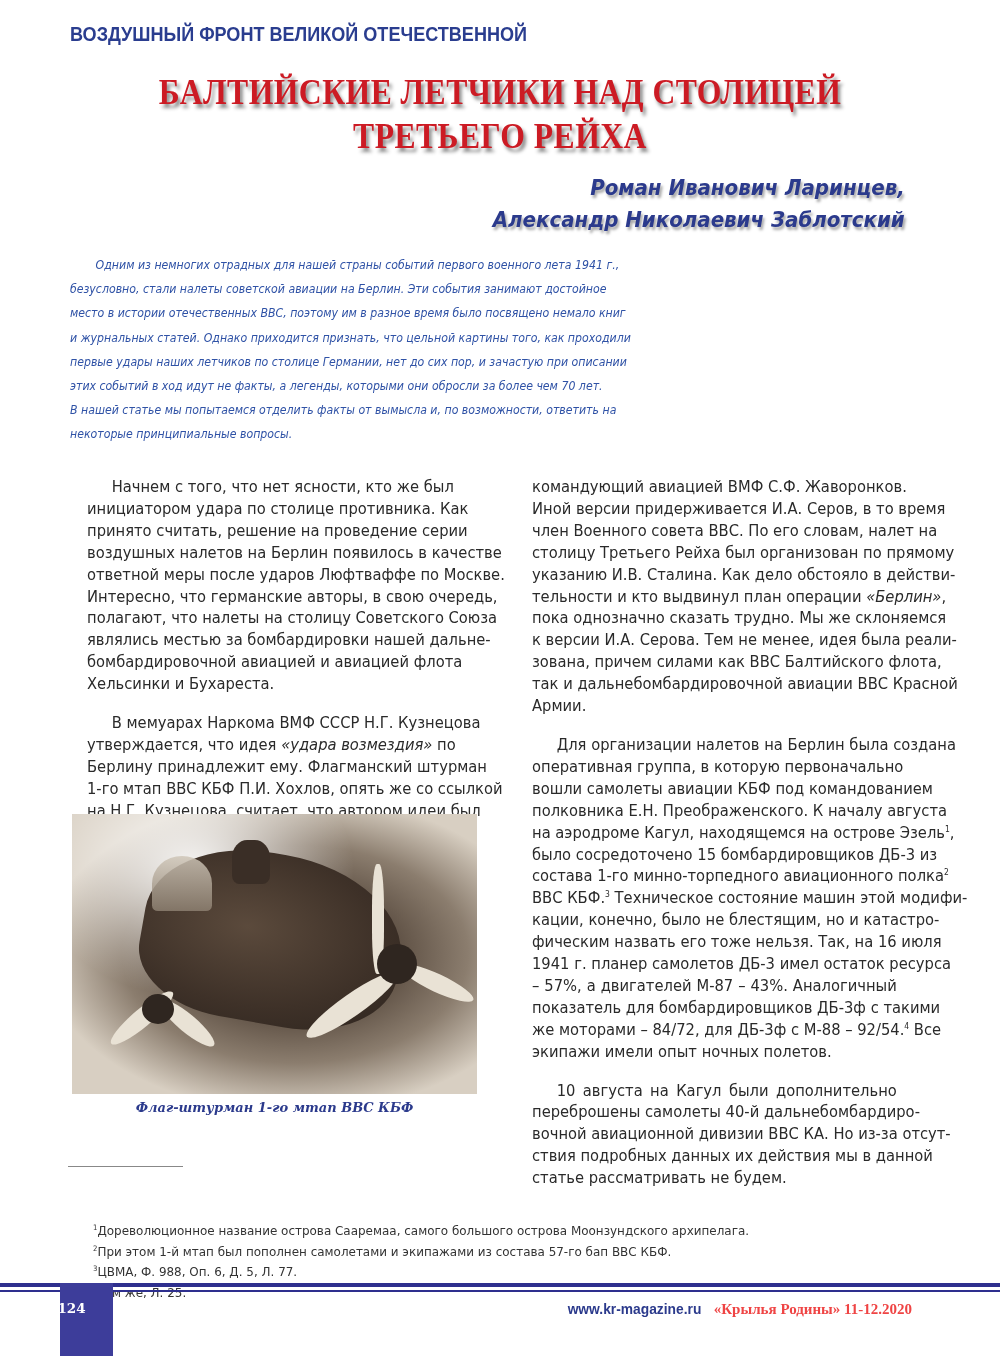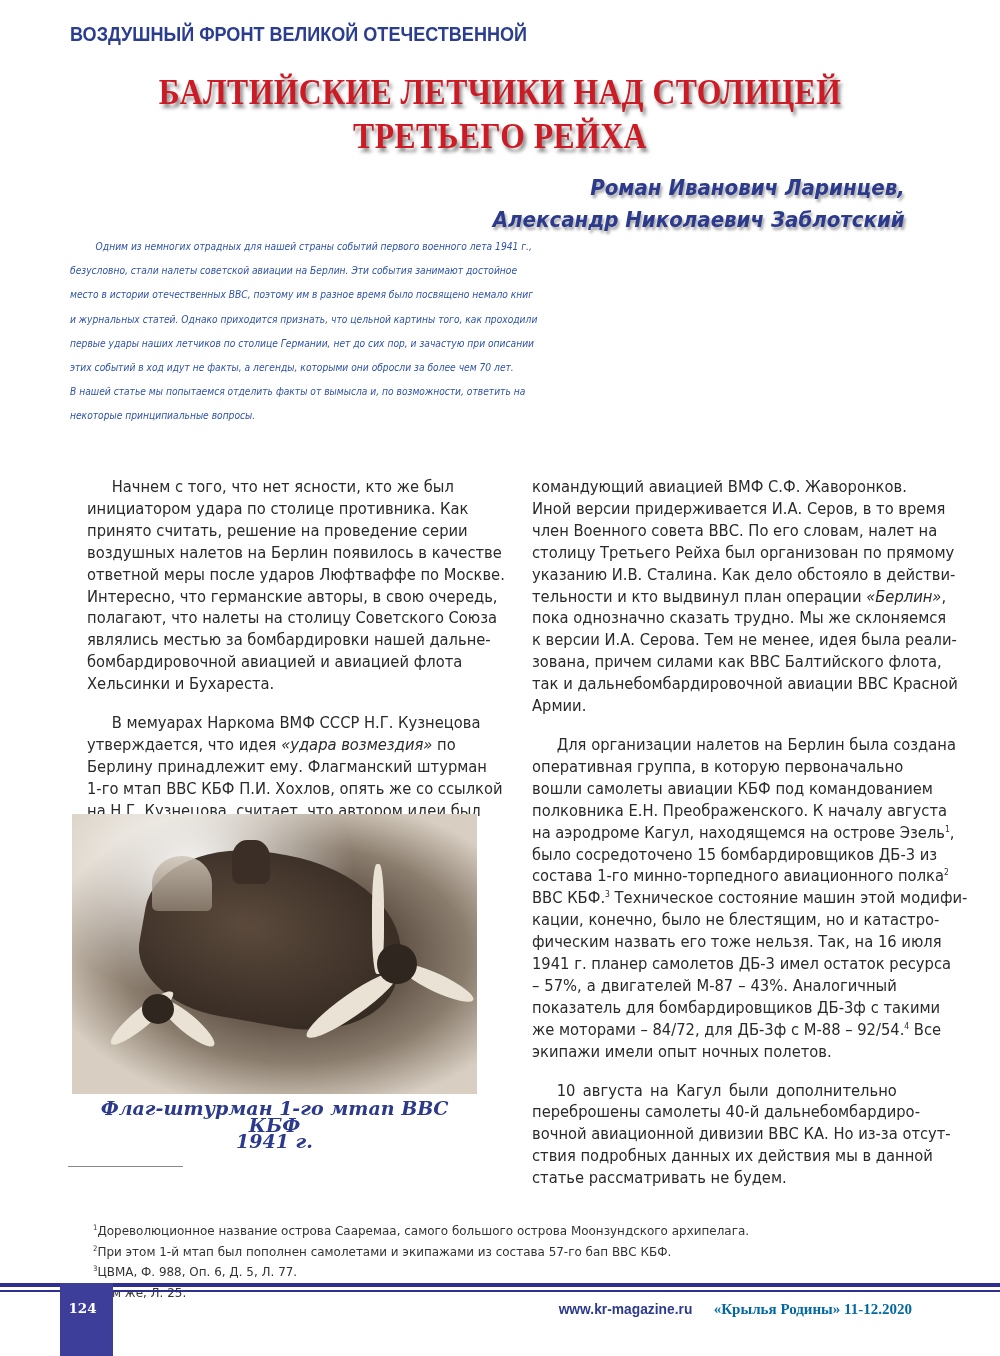--- a/index.html
+++ b/index.html
@@ -25,23 +25,23 @@
     .authors {
       position: absolute; right: 95px; top: 172px; text-align: right;
       font-family: "DejaVu Sans", sans-serif; font-style: italic; font-weight: bold;
       font-size: 22px; line-height: 32px; color: #2b3a8c;
       text-shadow: 2px 3px 3px rgba(0,0,0,0.35);
       transform: scaleX(0.9); transform-origin: right top;
     }
     .authors div { white-space: nowrap; }
 
     .lead {
-      position: absolute; left: 70px; width: 860px; top: 235px;
+      position: absolute; left: 70px; width: 860px; top: 253px;
       font-family: "DejaVu Sans", sans-serif; font-style: italic;
-      font-size: 10px; line-height: 24.2px; color: #2f52a6;
+      font-size: 12px; line-height: 24.2px; color: #2f52a6;
       text-align: justify;
     }
     .lead .line { display: block; white-space: nowrap; transform: scaleX(0.915); transform-origin: left top; }
     .lead .line.indent { padding-left: 28px; }
 
     .col {
       position: absolute; top: 460px; width: 418px;
       font-family: "DejaVu Sans", sans-serif; font-size: 15.5px; line-height: 21.9px; color: #2a2a2a;
     }
     .col-left { left: 70px; }
@@ -83,46 +83,46 @@
     .photo .prop.p3 { left: 225px; top: 180px; width: 110px; height: 22px; transform: rotate(-35deg); }
     .photo .prop.p4 { left: 325px; top: 160px; width: 80px; height: 18px; transform: rotate(25deg); }
     .photo .prop.p5 { left: 300px; top: 50px; width: 12px; height: 110px; border-radius: 40%; }
     .photo .hub { position: absolute; background: #2f2620; border-radius: 50%; }
     .photo .hub.h1 { left: 70px; top: 180px; width: 32px; height: 30px; }
     .photo .hub.h2 { left: 305px; top: 130px; width: 40px; height: 40px; }
 
     .caption {
       position: absolute; left: 72px; width: 405px; top: 1100px;
       text-align: center; font-family: "DejaVu Serif", serif; font-style: italic; font-weight: bold;
-      font-size: 19px; line-height: 16.5px; color: #2b3a8c;
+      font-size: 13px; line-height: 16.5px; color: #2b3a8c;
     }
 
     .fn-rule { position: absolute; left: 68px; top: 1166px; width: 115px; height: 1px; background: #888; }
     .footnotes {
       position: absolute; left: 93px; top: 1221px; width: 840px;
       font-family: "DejaVu Sans", sans-serif; font-size: 13px; line-height: 20.5px; color: #333;
     }
     .footnotes .fn { display: block; white-space: nowrap; transform: scaleX(0.92); transform-origin: left top; }
     .footnotes sup { font-size: 7.5px; }
 
     .footer-line-thick { position: absolute; left: 0; width: 1000px; top: 1283px; height: 4px; background: #2e2f8e; }
     .footer-line-thin { position: absolute; left: 0; width: 1000px; top: 1290px; height: 1.5px; background: #2e2f8e; }
     .page-tab {
       position: absolute; left: 60px; top: 1283px; width: 53px; height: 73px; background: #3d3d9a;
     }
     .page-num {
-      position: absolute; left: 56px; width: 53px; top: 1300px; text-align: center;
+      position: absolute; left: 45px; width: 53px; top: 1300px; text-align: center;
       font-family: "DejaVu Serif", serif; font-weight: bold; font-size: 13.5px; color: #ffffff;
     }
     .footer-right {
       position: absolute; right: 88px; top: 1300px; white-space: nowrap;
       font-size: 15px;
     }
     .footer-url { font-family: "Liberation Sans", sans-serif; color: #2b3a8c; font-weight: bold; display: inline-block; transform: scaleX(0.92); transform-origin: right center; }
-    .footer-mag { font-family: "Liberation Serif", serif; color: #0369a1; font-weight: bold; margin-left: 17px; }
+    .footer-mag { font-family: "Liberation Serif", serif; color: #ef4444; font-weight: bold; margin-left: 8px; }
   </style>
 </head>
 <body>
 
 <div class="section-title">ВОЗДУШНЫЙ ФРОНТ ВЕЛИКОЙ ОТЕЧЕСТВЕННОЙ</div>
 
 <div class="main-title">
   <div>БАЛТИЙСКИЕ  ЛЕТЧИКИ  НАД  СТОЛИЦЕЙ</div>
   <div>ТРЕТЬЕГО РЕЙХА</div>
 </div>
@@ -172,21 +172,20 @@
   <div class="prop p1"></div>
   <div class="prop p2"></div>
   <div class="prop p3"></div>
   <div class="prop p4"></div>
   <div class="prop p5"></div>
   <div class="hub h1"></div>
   <div class="hub h2"></div>
 </div>
 <div class="caption">
   <div>Флаг-штурман 1-го мтап ВВС КБФ</div>
-  <div>1941 г.</div>
 </div>
 
 <div class="col col-right">
   <p>
     <span class="ln">командующий авиацией ВМФ С.Ф. Жаворонков.</span>
     <span class="ln">Иной версии придерживается И.А. Серов, в то время</span>
     <span class="ln">член Военного совета ВВС. По его словам, налет на</span>
     <span class="ln">столицу Третьего Рейха был организован по прямому</span>
     <span class="ln">указанию И.В. Сталина. Как дело обстояло в действи-</span>
     <span class="ln"><span>тельности и кто выдвинул план операции </span><i>«Берлин»</i><span>,</span></span>

